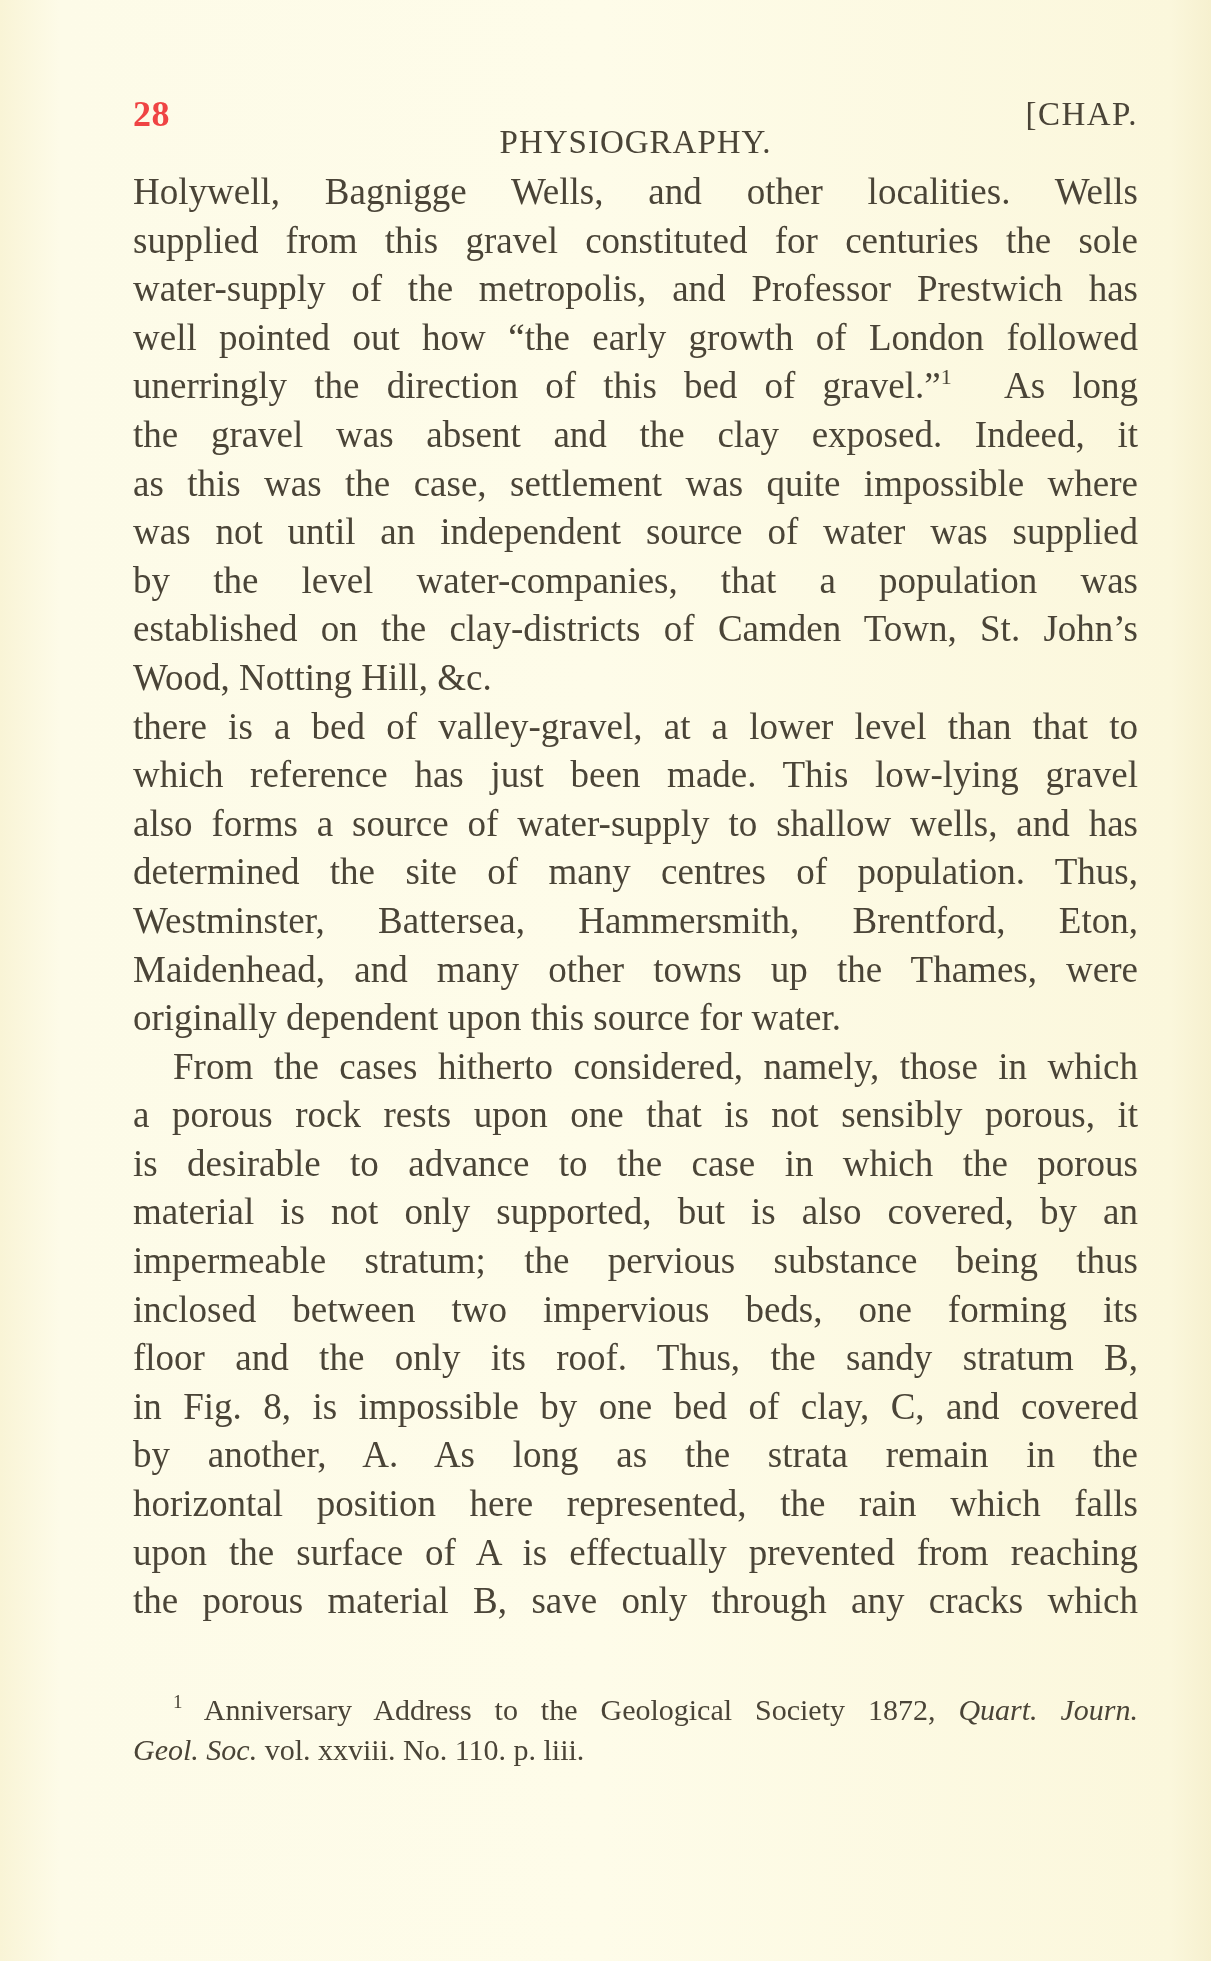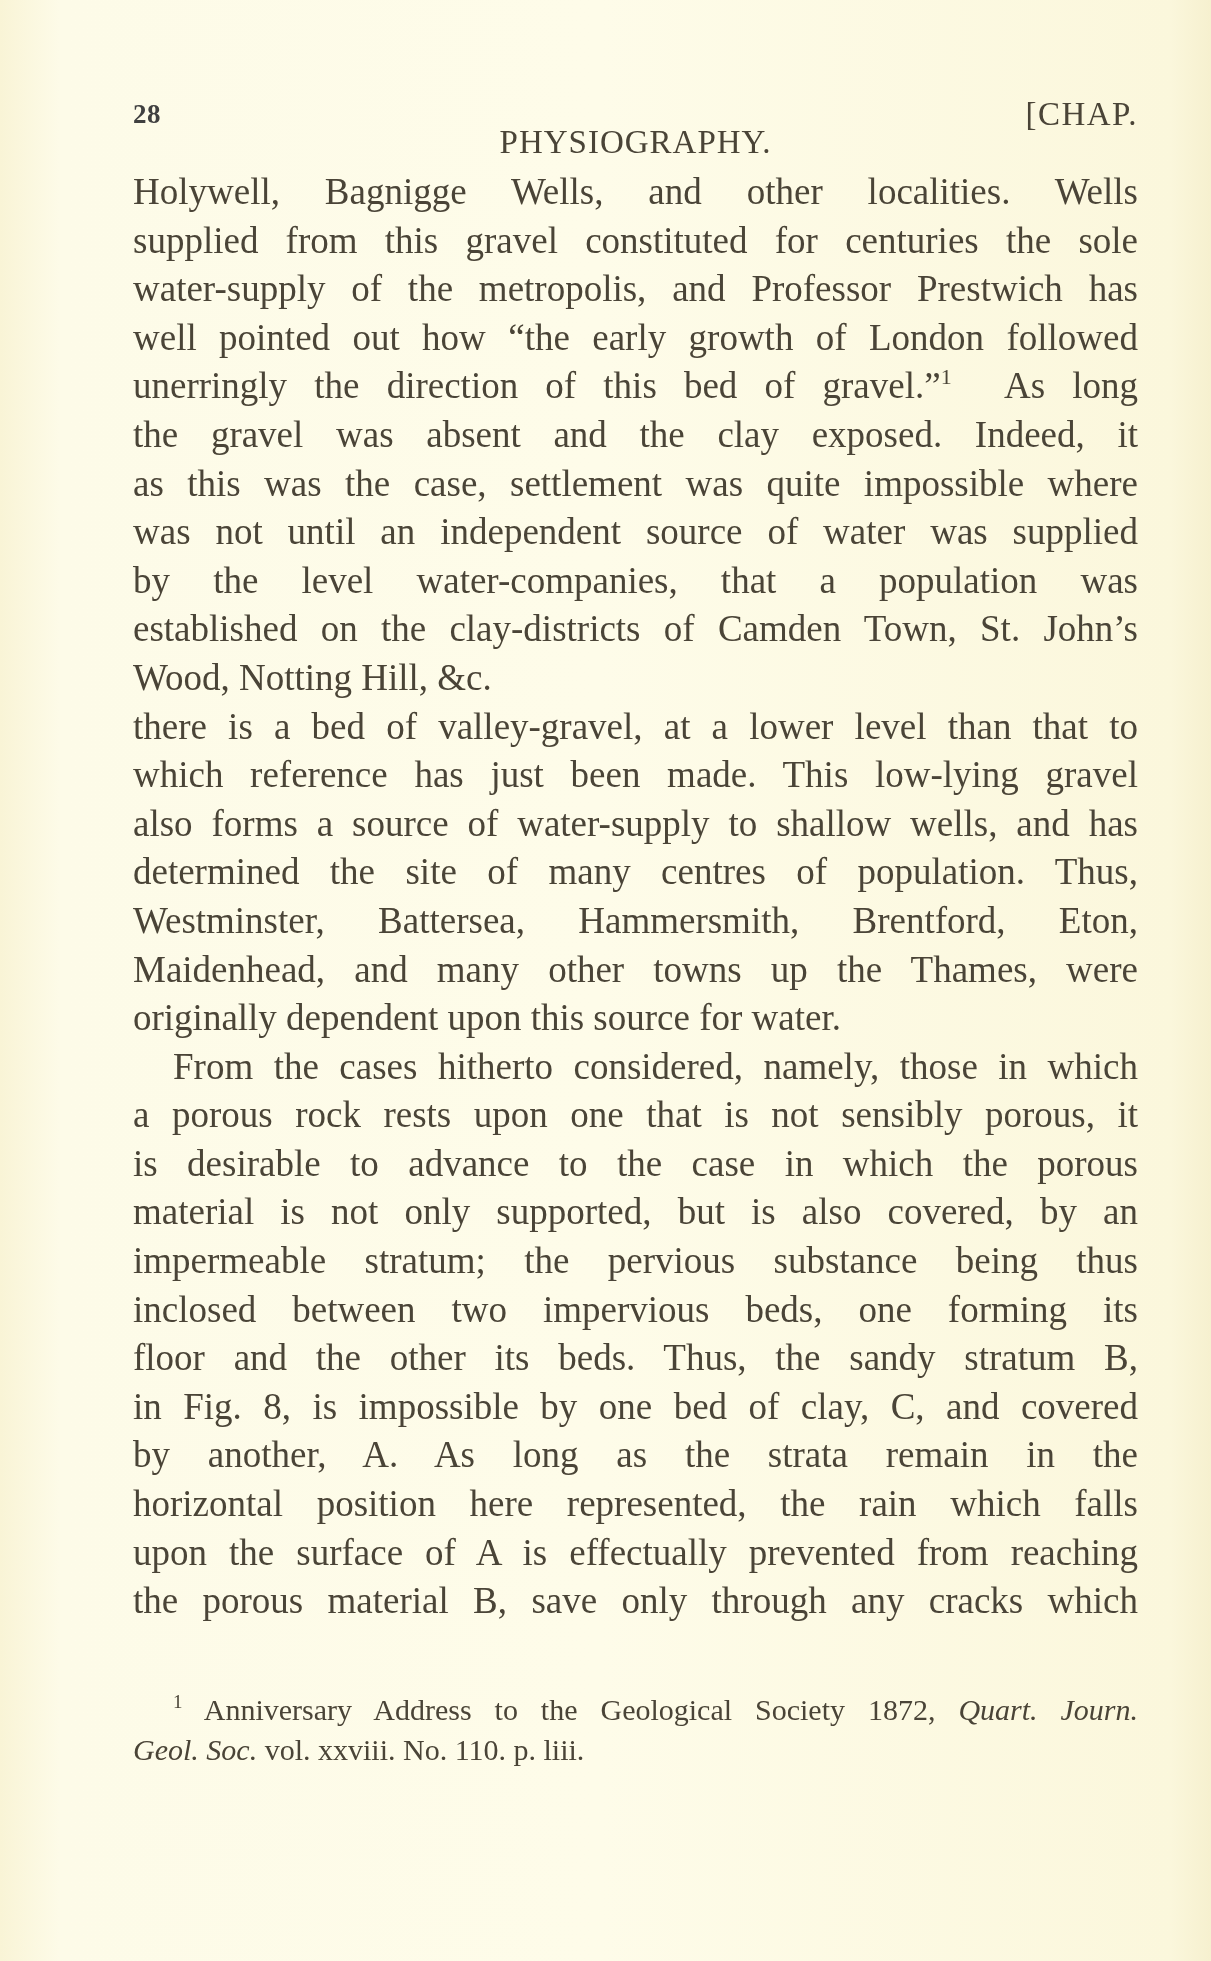--- a/index.html
+++ b/index.html
@@ -29,23 +29,23 @@
     width: 1005px;
     height: 44px;
     font-size: 33px;
     line-height: 44px;
     letter-spacing: 0.5px;
   }
   .running-head .page-number {
     position: absolute;
     left: 0;
     top: 0;
-    font-size: 27px;
+    font-size: 36px;
     font-weight: bold;
-    color: #404040;
+    color: #ef4444;
   }
   .running-head .title {
     position: absolute;
     left: 0;
     width: 1005px;
     text-align: center;
     top: 4px;
     letter-spacing: 1px;
     margin-top: 24px;
   }
@@ -139,21 +139,21 @@
       <span class="line last">originally dependent upon this source for water.</span>
     </div>
 
     <div class="paragraph">
       <span class="line indent">From the cases hitherto considered, namely, those in which</span>
       <span class="line">a porous rock rests upon one that is not sensibly porous, it</span>
       <span class="line">is desirable to advance to the case in which the porous</span>
       <span class="line">material is not only supported, but is also covered, by an</span>
       <span class="line">impermeable stratum; the pervious substance being thus</span>
       <span class="line">inclosed between two impervious beds, one forming its</span>
-      <span class="line">floor and the other its beds.  Thus, the sandy stratum B,</span>
+      <span class="line">floor and the only its roof.  Thus, the sandy stratum B,</span>
       <span class="line">in Fig. 8, is impossible by one bed of clay, C, and covered</span>
       <span class="line">by another, A.  As long as the strata remain in the</span>
       <span class="line">horizontal position here represented, the rain which falls</span>
       <span class="line">upon the surface of A is effectually prevented from reaching</span>
       <span class="line">the porous material B, save only through any cracks which</span>
     </div>
   </div>
 
   <div class="footnotes">
     <span class="line fn-indent"><sup class="fn">1</sup> <span>Anniversary Address to the Geological Society 1872,</span> <em>Quart. Journ.</em></span>

